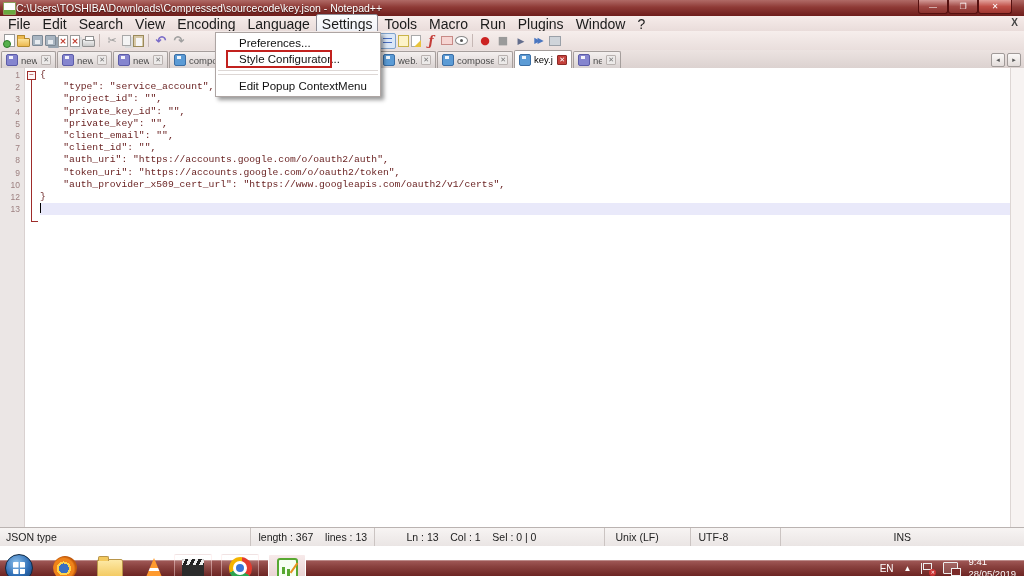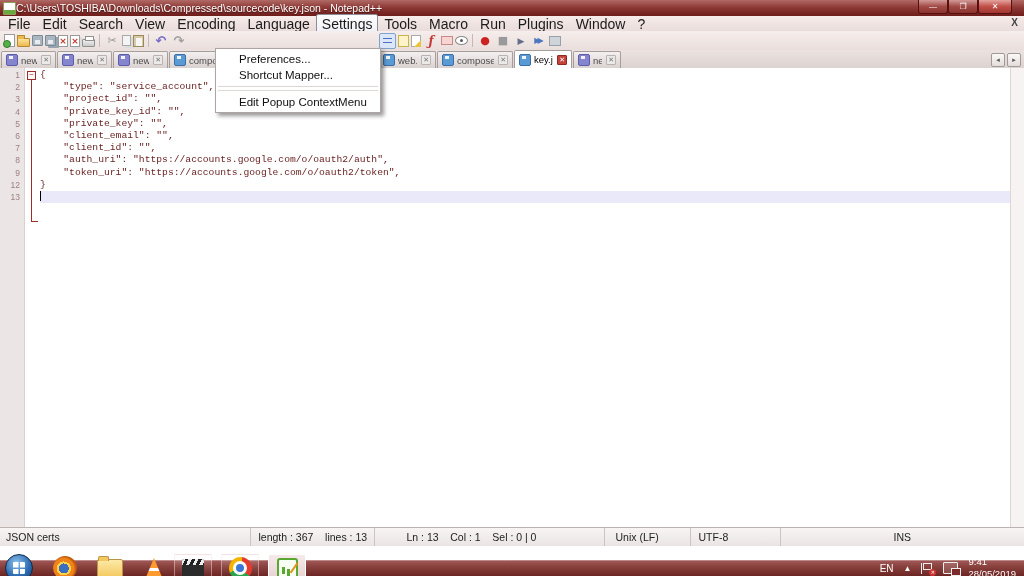--- a/index.html
+++ b/index.html
@@ -91,21 +91,21 @@
   .ln{width:24px;text-align:right;padding-right:4px;box-sizing:border-box;font-size:8.5px;color:#9d8181;flex:none}
   .fm{width:16px;flex:none}
   .ct{white-space:pre;font-family:"Liberation Mono",monospace;font-size:9.7px;line-height:12.2px;color:#6b2424;flex:1}
   .crow.cur .ct{background:#e9e9fa}
   .crow.cur .ct::before{content:"";display:inline-block;width:1px;height:10px;background:#000;vertical-align:-2px}
   .foldbox{position:absolute;left:27px;top:3px;width:9px;height:9px;box-sizing:border-box;border:1px solid #9e2c2a;
     background:#fdf7f7;font-size:8px;line-height:6px;text-align:center;color:#9e2c2a}
   .foldline{position:absolute;left:31px;top:12px;width:1px;height:141px;background:#9e2c2a}
   .foldend{position:absolute;left:31px;top:153px;width:7px;height:1px;background:#9e2c2a}
   
-  .dropdown{position:absolute;left:215px;top:48px;width:164px;background:#fff;border:1px solid #ada5a3;
+  .dropdown{position:absolute;left:215px;top:32px;width:164px;background:#fff;border:1px solid #ada5a3;
     box-shadow:3px 3px 4px rgba(0,0,0,.4);z-index:50;padding:2px 0}
   .ditem{position:relative;height:16px;line-height:16px;padding-left:23px;font-size:11.5px;color:#111;white-space:nowrap}
   .ditem .arrow{position:absolute;right:8px;top:0;font-size:7px;color:#222}
   .ditem.hl::after{content:"";position:absolute;left:10px;right:48px;top:-1px;bottom:-1px;border:2px solid #c2211e}
   .dsep{border-top:1px solid #ddd7d5;margin:3px 2px}
   
   .statusbar{position:absolute;left:0;right:0;bottom:30px;height:18px;background:linear-gradient(#f7f4f3,#eae5e4);
     border-top:1px solid #bab3b1;display:flex;align-items:center;font-size:10.5px;color:#222}
   .scell{box-sizing:border-box;height:100%;display:flex;align-items:center;white-space:pre;border-left:1px solid #cbc4c2;flex:none}
   .scell.first{flex:1;border-left:none;padding-left:6px}
@@ -307,46 +307,51 @@
     <span class="ln" data-name="line-number">8</span>
     <span class="fm" data-name="fold-margin"></span>
     <span class="ct" data-name="line-text">    "auth_uri": "https://accounts.google.com/o/oauth2/auth",</span>
   </div>
         <div class="crow" data-name="code-line">
     <span class="ln" data-name="line-number">9</span>
     <span class="fm" data-name="fold-margin"></span>
     <span class="ct" data-name="line-text">    "token_uri": "https://accounts.google.com/o/oauth2/token",</span>
   </div>
         <div class="crow" data-name="code-line">
+    <span class="ln" data-name="line-number">10</span>
+    <span class="fm" data-name="fold-margin"></span>
+    <span class="ct" data-name="line-text">    "auth_provider_x509_cert_url": "https://www.googleapis.com/oauth2/v1/certs",</span>
+  </div>
+        <div class="crow" data-name="code-line">
     <span class="ln" data-name="line-number">12</span>
     <span class="fm" data-name="fold-margin"></span>
     <span class="ct" data-name="line-text">}</span>
   </div>
         <div class="crow cur" data-name="code-line">
     <span class="ln" data-name="line-number">13</span>
     <span class="fm" data-name="fold-margin"></span>
     <span class="ct" data-name="line-text"></span>
   </div>
       </div>
     <div class="foldbox" data-name="fold-collapse-icon">−</div>
     <div class="foldline" data-name="fold-guide-line"></div>
     <div class="foldend" data-name="fold-guide-end"></div>
     <div class="vscroll" data-name="vertical-scrollbar"></div>
   </div>
 
   <div class="dropdown" id="dropdown" data-name="settings-dropdown-menu">
       <div class="ditem" data-name="menu-item-preferences">Preferences...</div>
-      <div class="ditem" data-name="menu-item-shortcut-mapper">Shortcut Mapper...</div>
+      <div class="ditem hl" data-name="menu-item-style-configurator">Style Configurator...</div>
       <div class="dsep" data-name="menu-separator"></div>
       <div class="dsep" data-name="menu-separator"></div>
       <div class="ditem" data-name="menu-item-edit-popup-contextmenu">Edit Popup ContextMenu</div>
     </div>
 
   <div class="statusbar" data-name="status-bar">
-    <span class="scell first" data-name="doc-type-status">JSON certs</span>
+    <span class="scell first" data-name="doc-type-status">JSON type</span>
     <span class="scell" style="width:124px;padding-left:8px" data-name="length-status">length : 367    lines : 13</span>
     <span class="scell" style="width:230px;padding-left:32px" data-name="cursor-status">Ln : 13    Col : 1    Sel : 0 | 0</span>
     <span class="scell" style="width:86px;padding-left:11px" data-name="eol-status">Unix (LF)</span>
     <span class="scell" style="width:90px;padding-left:8px" data-name="encoding-status">UTF-8</span>
     <span class="scell" style="flex:1;justify-content:center" data-name="insert-mode-status">INS</span>
   </div>
 
   <div class="taskbar" data-name="taskbar">
     <span class="orb" data-name="start-button-icon"></span>
     <span class="tk-ico ico-firefox" data-name="firefox-icon"></span>

